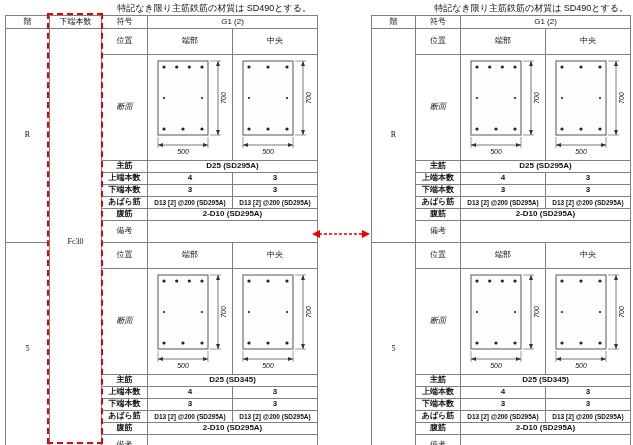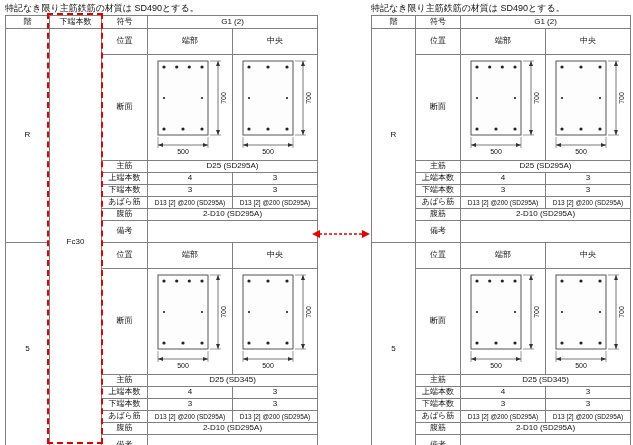--- a/index.html
+++ b/index.html
@@ -1,29 +1,29 @@
 <!DOCTYPE html>
 <html><head>
 <meta charset="utf-8">
 <style>
   * { margin:0; padding:0; box-sizing:border-box; }
   html,body { width:633px; height:445px; background:#ffffff; overflow:hidden;
     font-family:"Liberation Sans","DejaVu Sans",sans-serif; color:#111; position:relative; }
-  .title { position:absolute; top:2px; font-size:9px; text-align:left; white-space:nowrap; overflow:visible; }
+  .title { position:absolute; top:2px; font-size:9px; text-align:right; white-space:nowrap; overflow:visible; }
   #title-left { left:5px; width:306px; }
   #title-right { left:371px; width:257px; }
   table.sched { border-collapse:collapse; table-layout:fixed; position:absolute; top:15px; background:#fff; }
   #tbl-left { left:5px; }
   #tbl-right { left:371px; }
   td { border:1px solid #808080; text-align:center; vertical-align:middle; font-size:8px;
       line-height:1.1; padding:0; overflow:hidden; white-space:nowrap; }
   tr.h-mark td { height:13px; }
-  tr.h-pos  td { height:26px; }
-  tr.h-sec  td { height:106px; }
-  tr.h-sm   td { height:12px; }
+  tr.h-pos  td { height:26px;font-family:Liberation Serif, serif; }
+  tr.h-sec  td { height:106px;font-style:italic; }
+  tr.h-sm   td { height:12px;font-weight:bold; }
   tr.h-rem  td { height:22px; }
   td.small { font-size:6.5px; }
   .section-diagram { display:flex; justify-content:center; align-items:center; }
   #conc-highlight { position:absolute; left:47px; top:13px; width:56px; height:431px;
       border:2px dashed #e60000; pointer-events:none; }
   #link-arrow { position:absolute; left:312px; top:228px; }
 </style>
 </head>
 <body>
 

